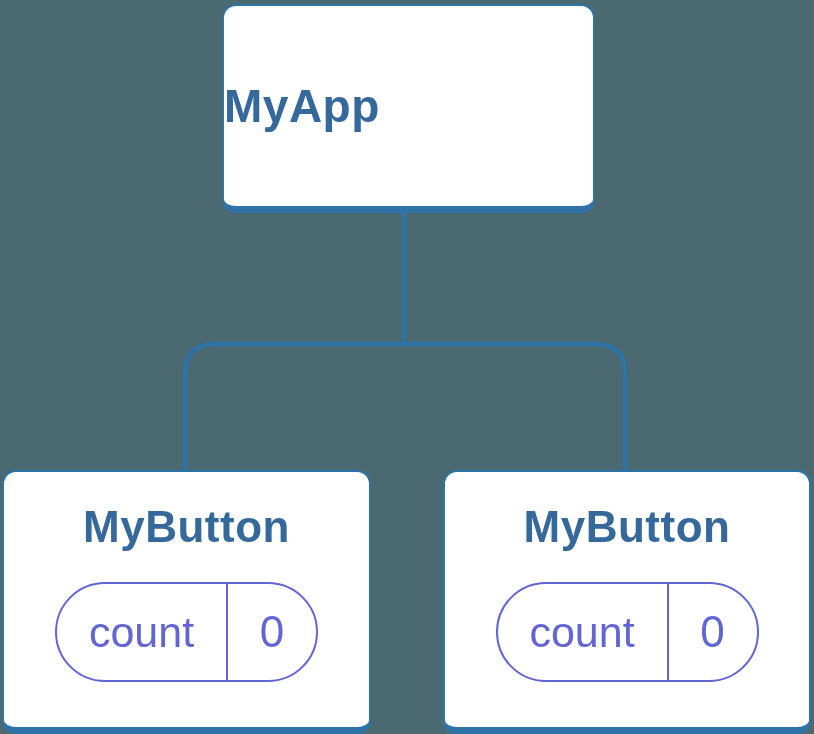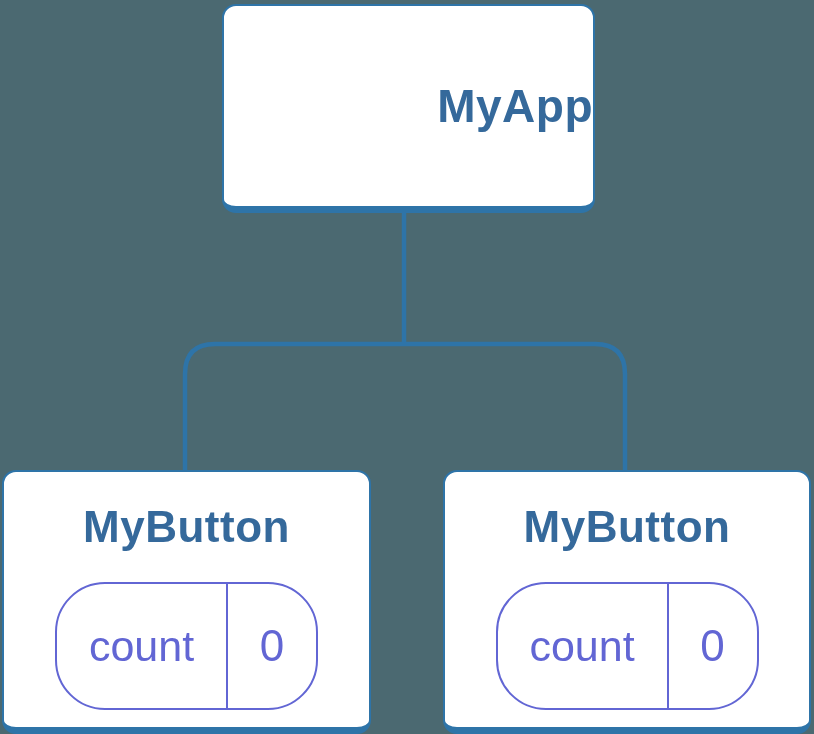--- a/index.html
+++ b/index.html
@@ -40,21 +40,21 @@
     background: var(--node-fill);
     border: 2px solid var(--node-border);
     border-bottom-width: 7px;
     border-radius: 14px;
   }
   .node-root {
     left: 222px; top: 4px;
     width: 373px; height: 209px;
     display: flex;
     align-items: center;
-    justify-content: flex-end;
+    justify-content: flex-start;
   }
   .node-root .node-label {
     font-size: 46px;
     font-weight: 600;
     color: var(--node-label);
     letter-spacing: 0.5px;
   }
   .node-child {
     top: 470px;
     height: 264px;
@@ -68,21 +68,21 @@
   .node-child .node-label {
     font-size: 44px;
     font-weight: 600;
     color: var(--node-label);
     line-height: 62px;
     letter-spacing: 0.5px;
   }
   .state-pill {
     margin-top: 24px;
     width: 263px;
-    height: 128px;
+    height: 100px;
     border: 2.5px solid var(--state-accent);
     border-radius: 50px;
     display: flex;
     overflow: hidden;
     background: var(--node-fill);
   }
   .state-key-cell {
     width: 169px;
     display: flex;
     align-items: center;

